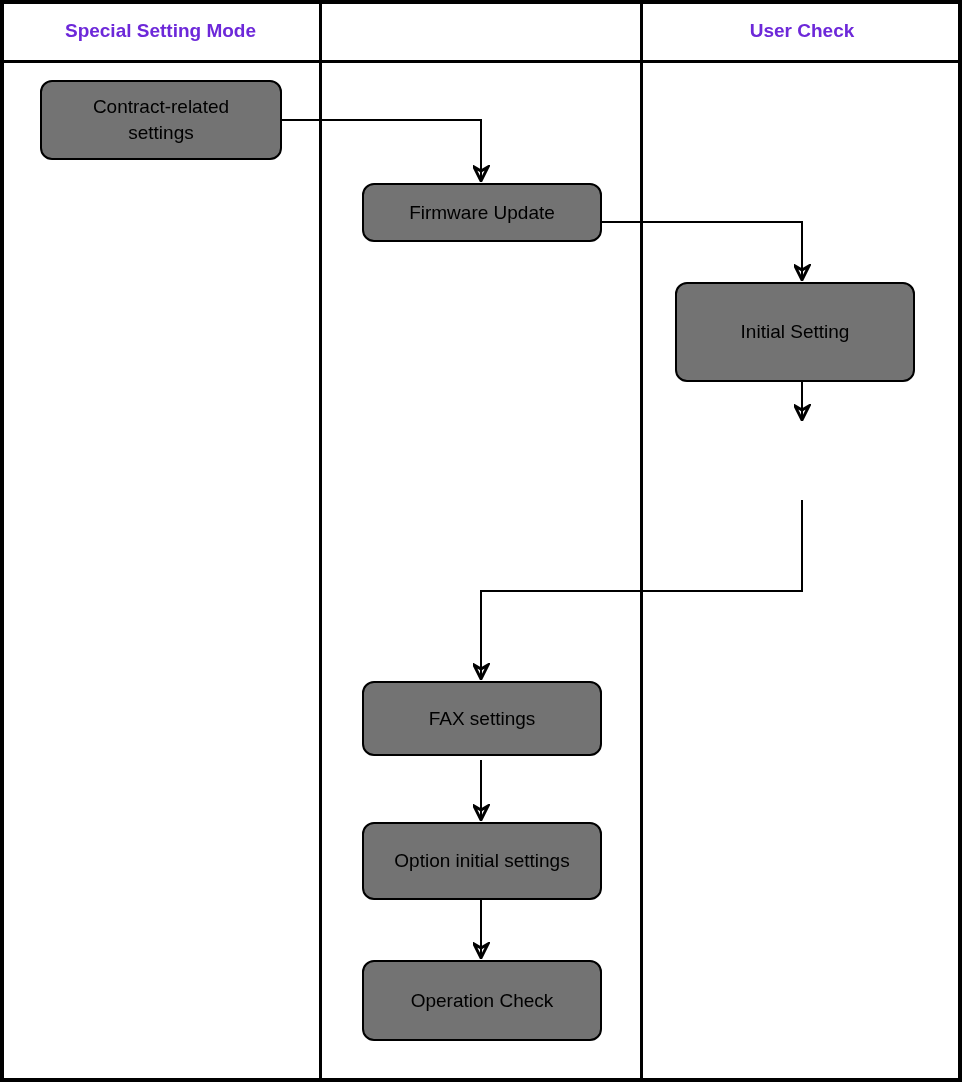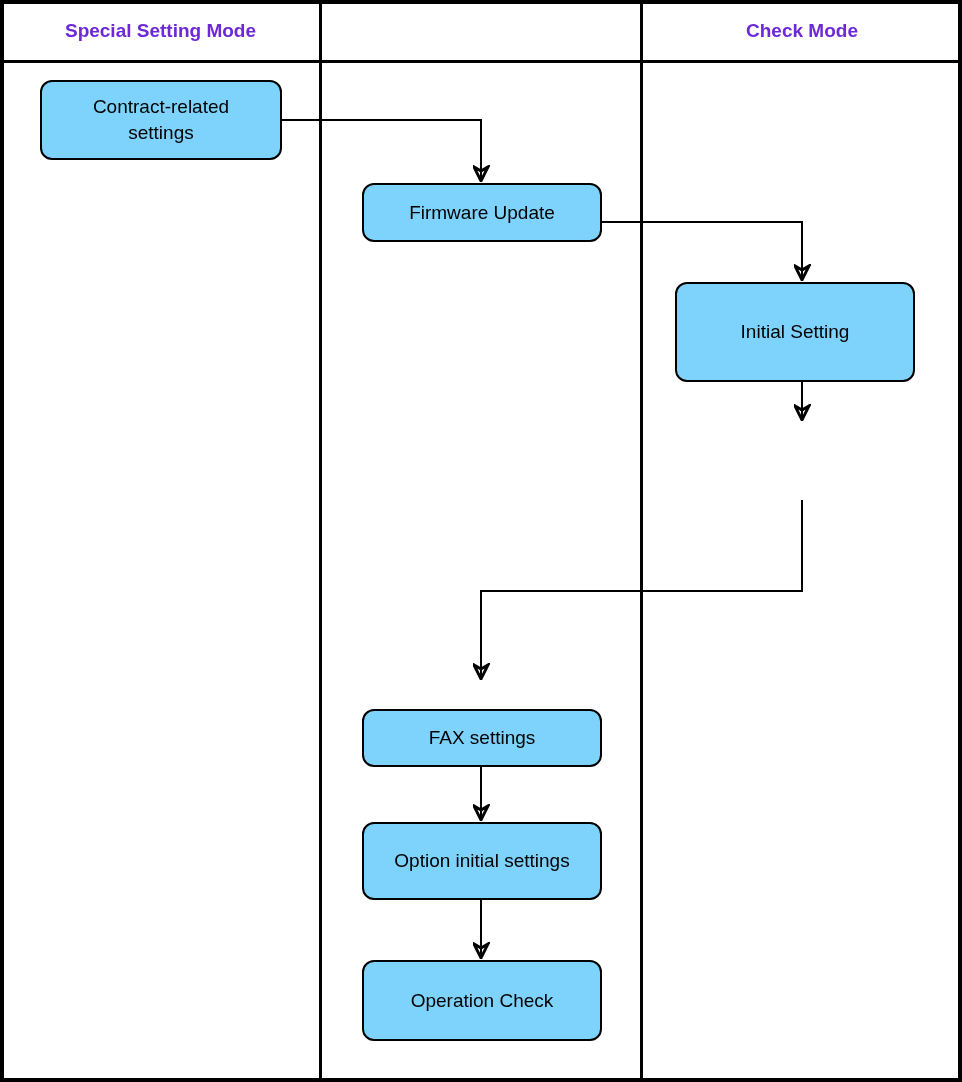--- a/index.html
+++ b/index.html
@@ -67,51 +67,51 @@
     fill: none;
     stroke: #000000;
     stroke-width: 2px;
   }
 
   .node {
     position: absolute;
     box-sizing: border-box;
     border: 2px solid #000000;
     border-radius: 12px;
-    background: #7dd3fc;
+    background: #737373;
     display: flex;
     align-items: center;
     justify-content: center;
     text-align: center;
     font-size: 19px;
     line-height: 1.35;
     color: #000000;
     padding: 4px 18px;
     z-index: 3;
   }
   .node.contract  { left: 40px;  top: 80px;  width: 242px; height: 80px; }
   .node.firmware  { left: 362px; top: 183px; width: 240px; height: 59px; }
   .node.initial   { left: 675px; top: 282px; width: 240px; height: 100px; }
   .node.network   { left: 682px; top: 422px; width: 240px; height: 78px; }
-  .node.fax       { left: 362px; top: 681px; width: 240px; height: 58px; margin-top: 28px; }
+  .node.fax       { left: 362px; top: 681px; width: 240px; height: 75px; }
   .node.option    { left: 362px; top: 822px; width: 240px; height: 78px; padding: 20px 6px; }
   .node.operation { left: 362px; top: 960px; width: 240px; height: 81px; }
 </style>
 </head>
 <body>
 
 <div class="canvas">
 
   <div class="vline v1"></div>
   <div class="vline v2"></div>
   <div class="hline-header"></div>
   <div class="frame"></div>
 
   <div class="lane-header h1">Special Setting Mode</div>
-  <div class="lane-header h3">Check Mode</div>
+  <div class="lane-header h3">User Check</div>
 
   <svg class="edges" width="962" height="1082" viewBox="0 0 962 1082">
     <defs>
       <marker id="arrow" viewBox="0 0 12 12" refX="11" refY="6" markerWidth="17" markerHeight="17" markerUnits="userSpaceOnUse" orient="auto">
         <path d="M1,1 L11,6 L1,11 L4,6 Z" fill="#000000" stroke="none"></path>
       </marker>
     </defs>
     <path d="M282,120 H481 V181" marker-end="url(#arrow)"></path>
     <path d="M602,222 H802 V280" marker-end="url(#arrow)"></path>
     <path d="M802,360 V420" marker-end="url(#arrow)"></path>

